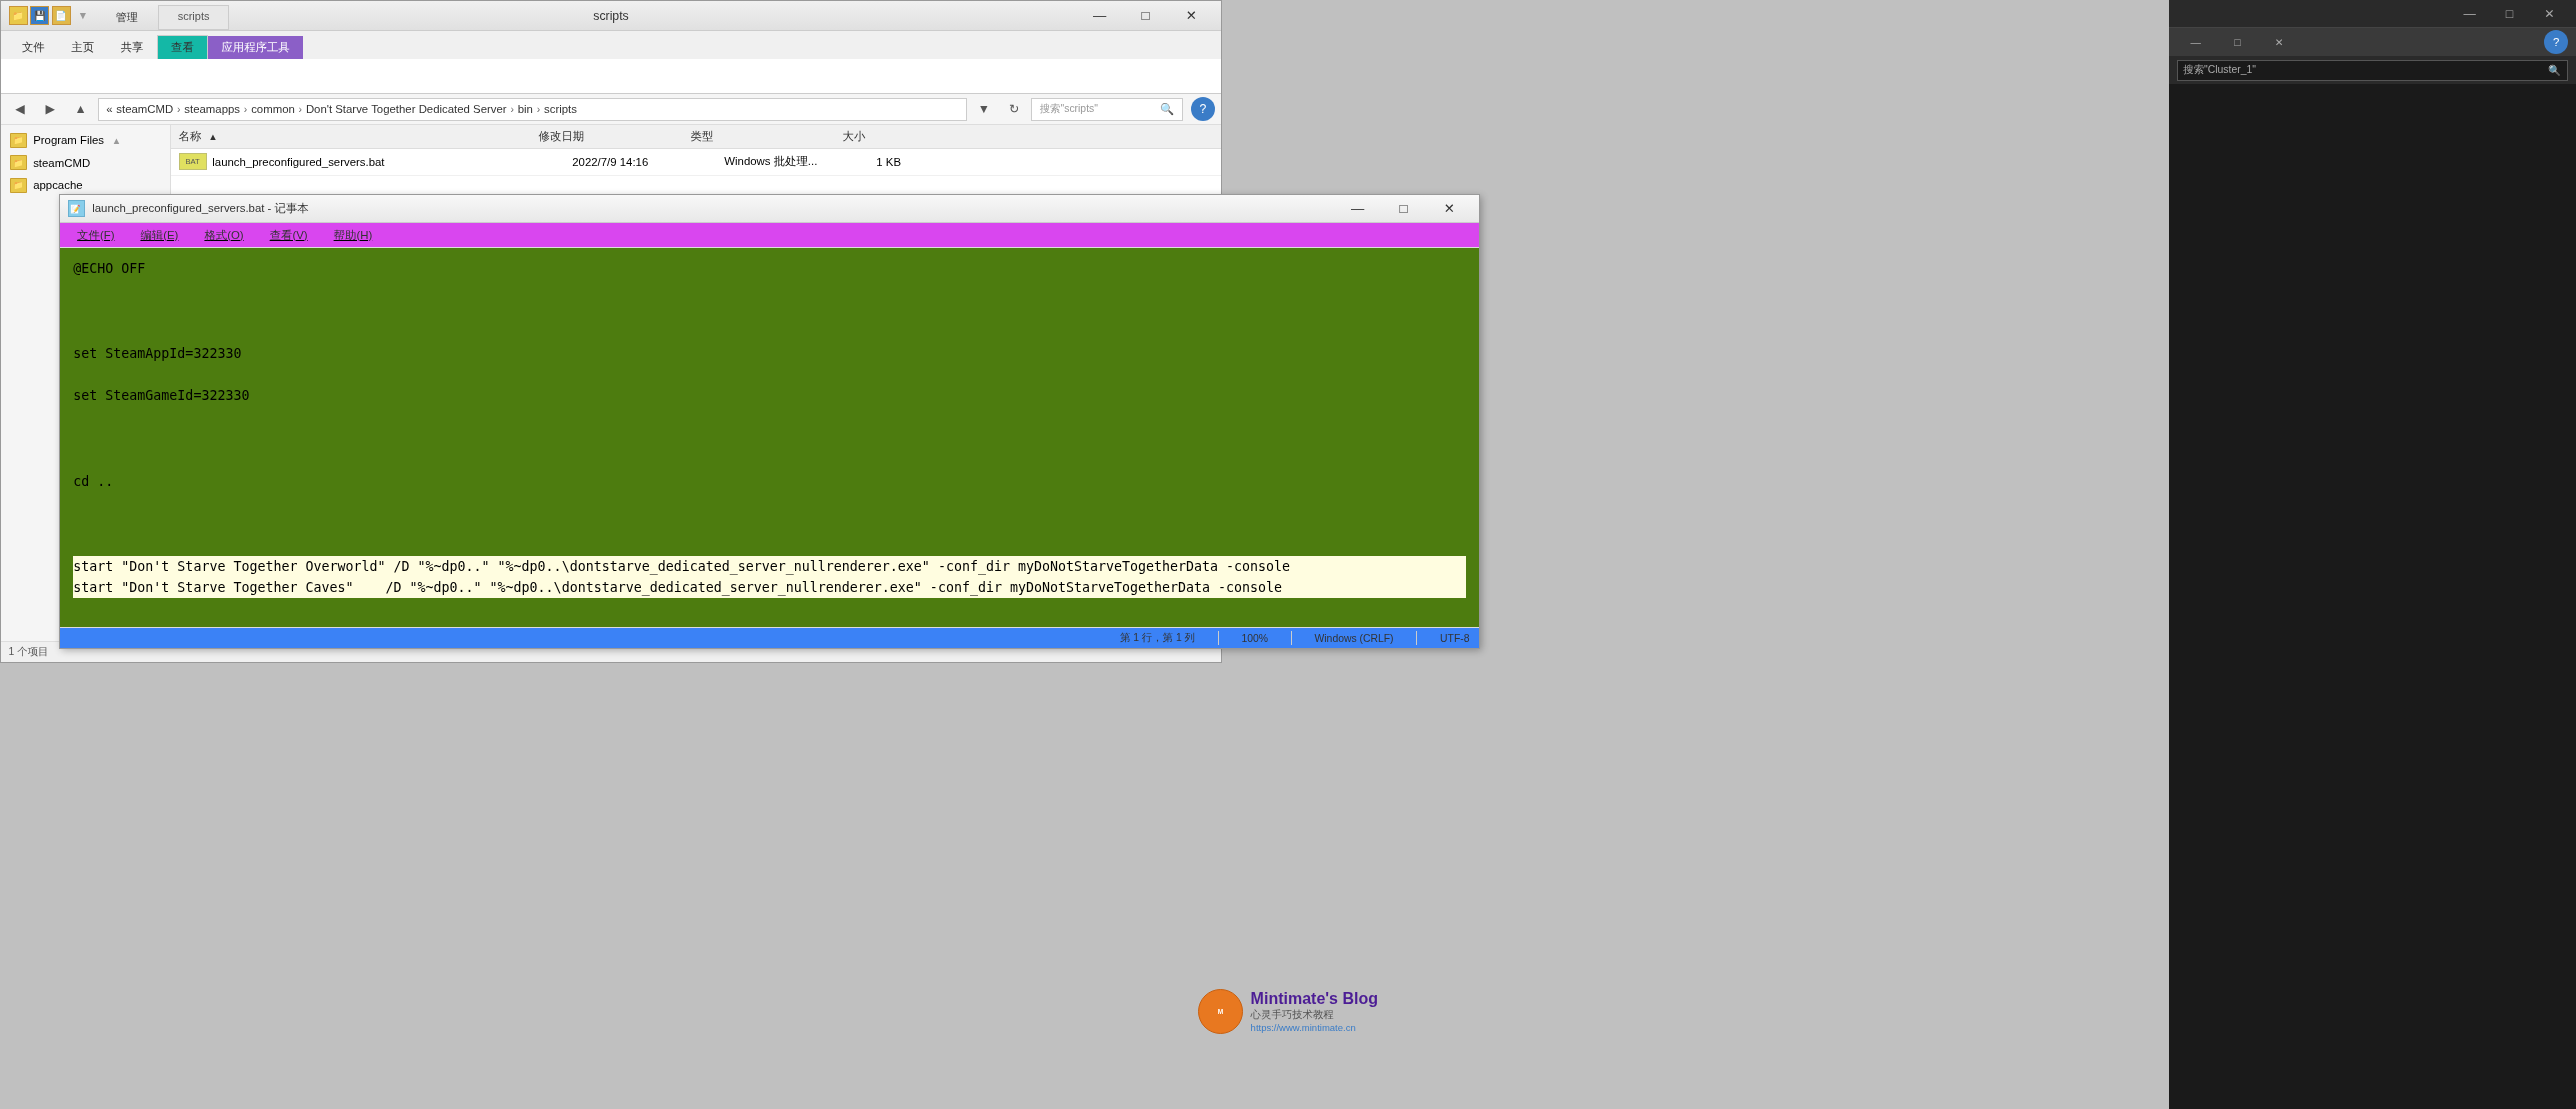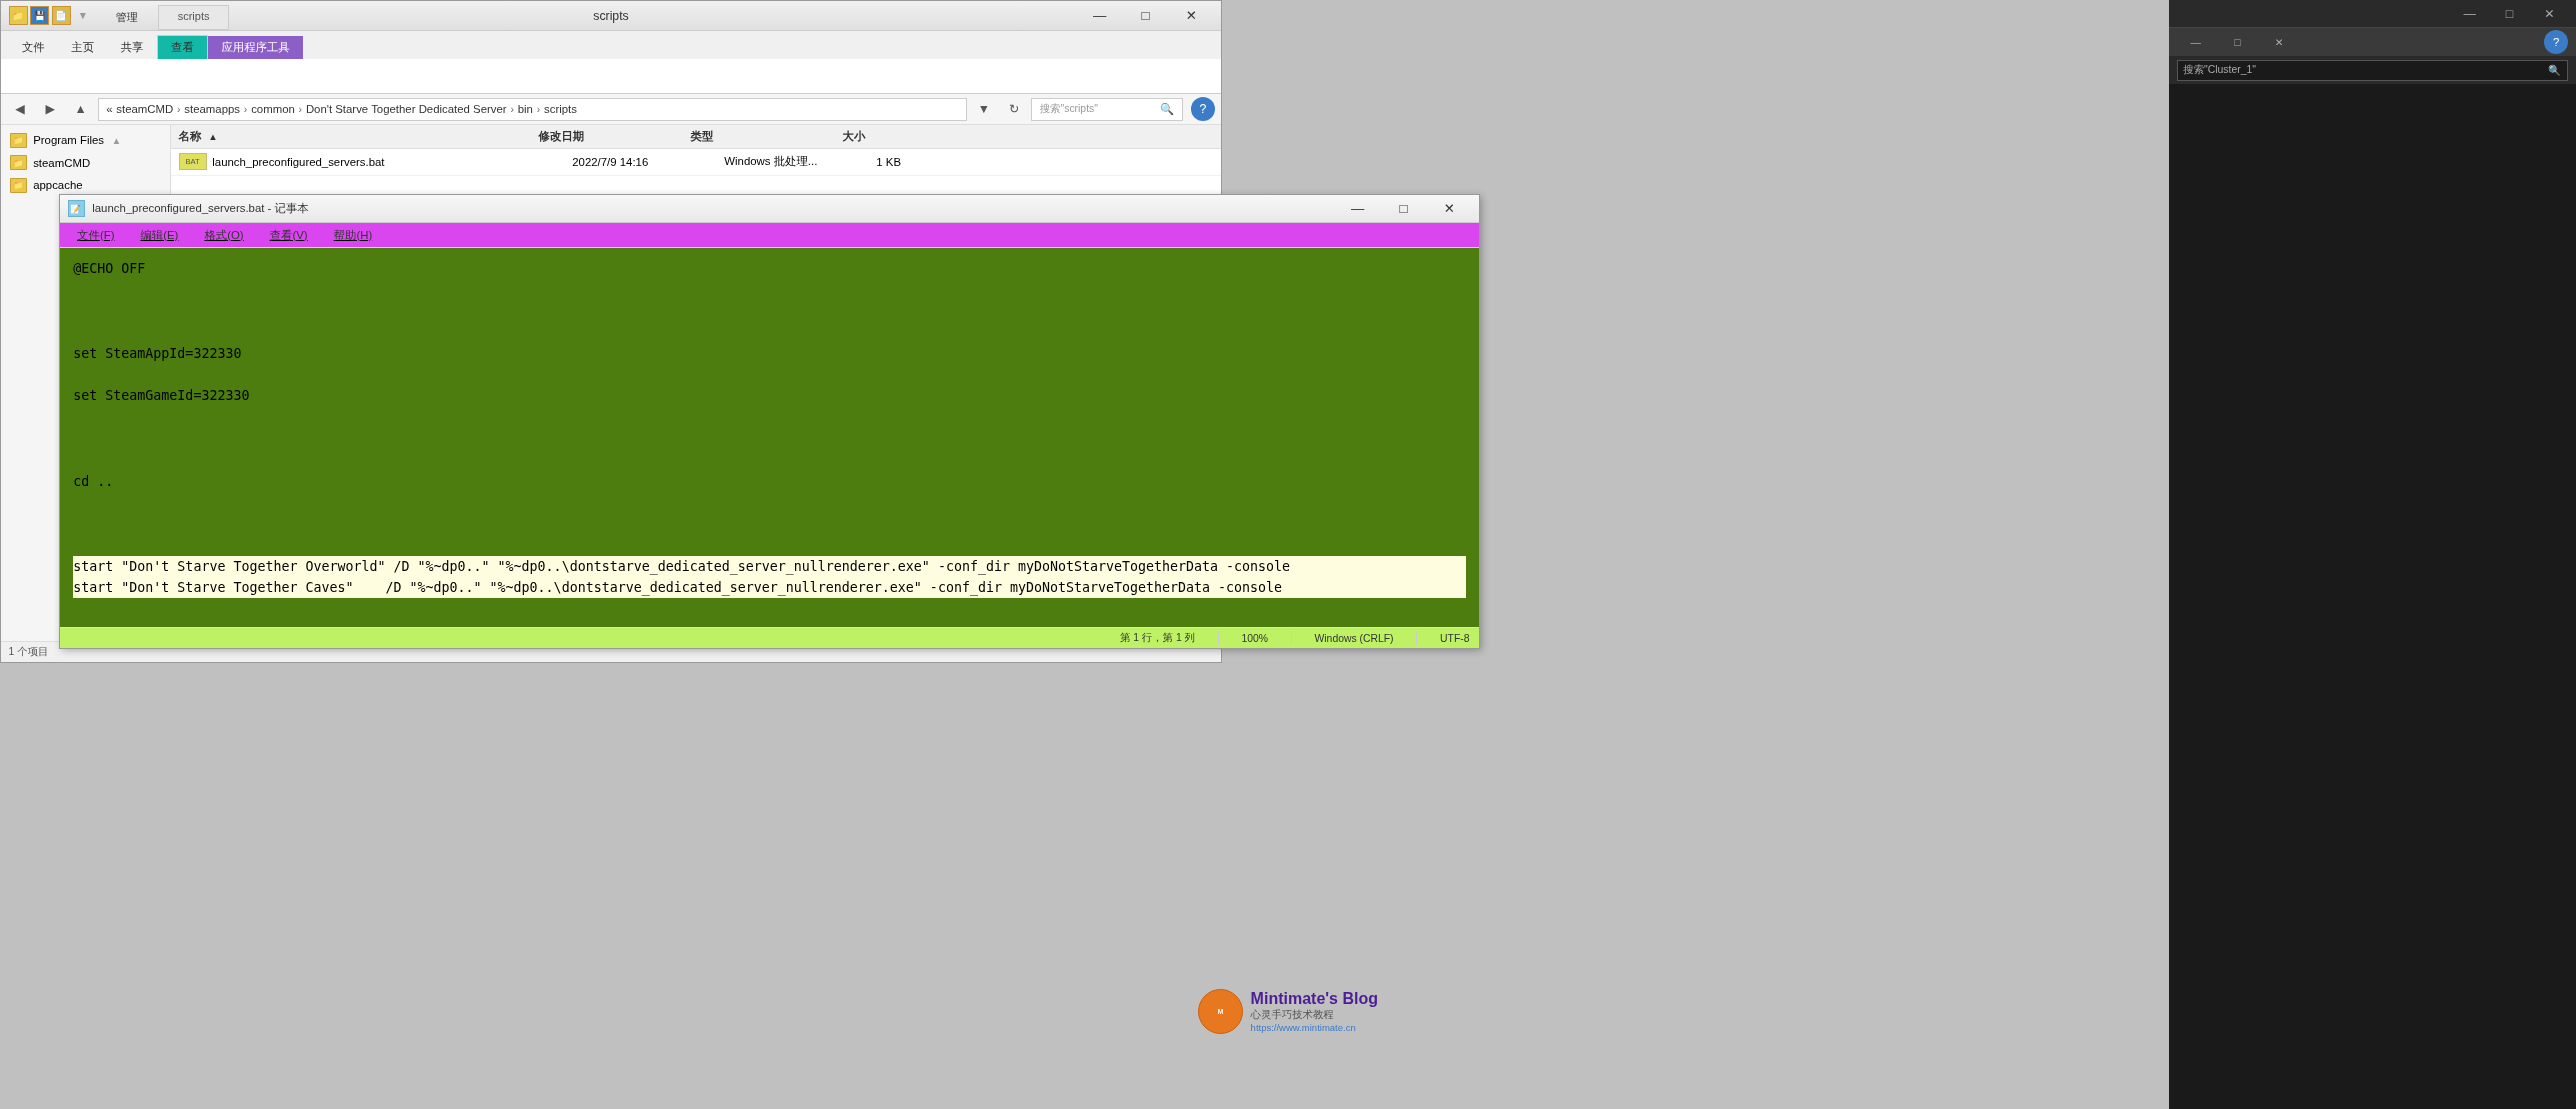--- a/index.html
+++ b/index.html
@@ -254,21 +254,20 @@
       display: flex;
       background: #f0f0f0;
       border-bottom: 0.9px solid #ddd;
       padding: 3.8px 7.6px;
       font-size: 11.4px;
       color: #333;
     }
 
     .file-list-header .col {
       cursor: pointer;
-      font-weight: bold;
     }
 
     .col-name { width: 360px; }
     .col-date { width: 152px; }
     .col-type { width: 152px; }
     .col-size { width: 76px; }
 
     .file-row {
       display: flex;
       align-items: center;
@@ -355,21 +354,21 @@
       font-family: 'Consolas', 'Courier New', monospace;
       font-size: 13.3px;
       color: #000;
       background: #4d7c0f;
       overflow: auto;
       line-height: 1.6;
     }
 
     .notepad-statusbar {
       height: 21px;
-      background: #bef264;
+      background: #3b82f6;
       border-top: 0.9px solid #ddd;
       display: flex;
       align-items: center;
       padding: 0 9.5px;
       font-size: 10.4px;
       color: #333;
       gap: 19px;
       justify-content: flex-end;
     }
 

